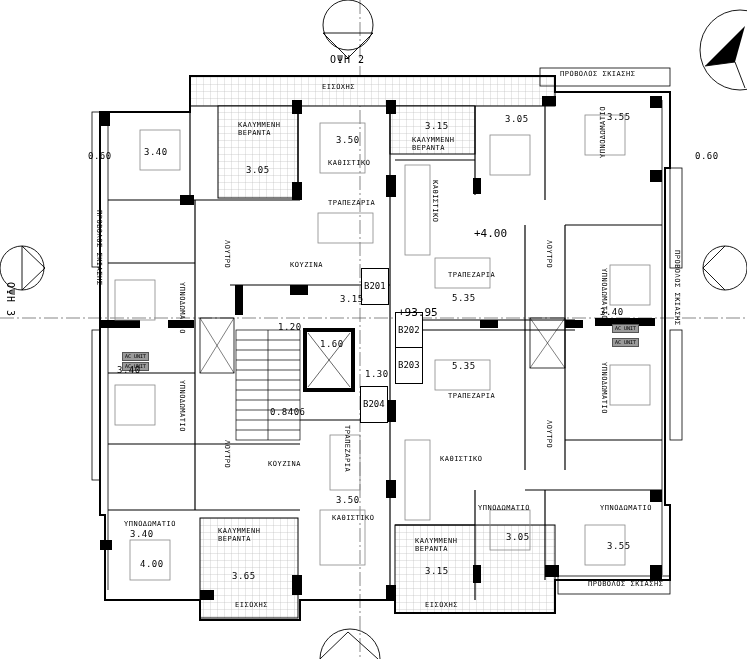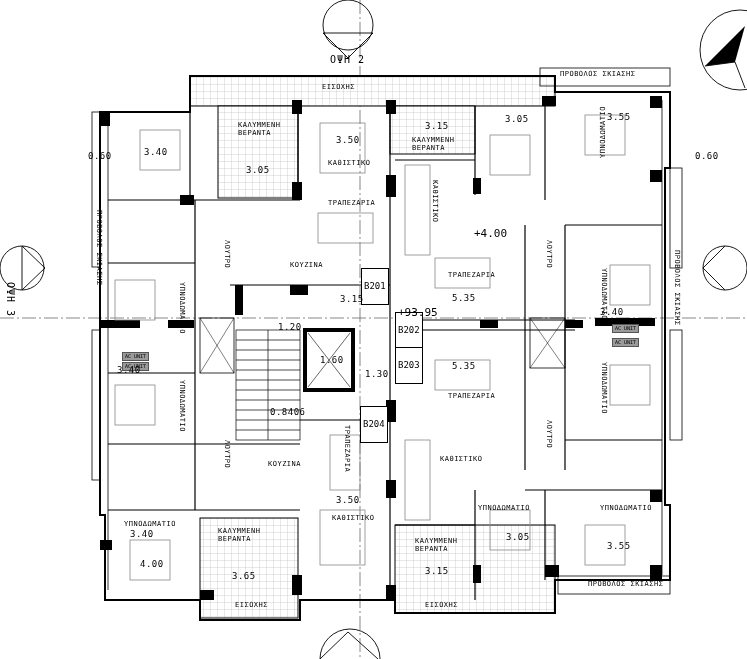--- a/index.html
+++ b/index.html
@@ -216,41 +216,41 @@
 <div class="lbl" style="left:588px;top:581px;">ΠΡΟΒΟΛΟΣ ΣΚΙΑΣΗΣ</div>
 <div class="lbl v90" style="left:102px;top:210px;">ΠΡΟΒΟΛΟΣ ΣΚΙΑΣΗΣ</div>
 <div class="lbl v90" style="left:680px;top:250px;">ΠΡΟΒΟΛΟΣ ΣΚΙΑΣΗΣ</div>
 <div class="lbl" style="left:322px;top:84px;">ΕΙΣΟΧΗΣ</div>
 <div class="lbl" style="left:235px;top:602px;">ΕΙΣΟΧΗΣ</div>
 <div class="lbl" style="left:425px;top:602px;">ΕΙΣΟΧΗΣ</div>
 
 <div class="tag" style="left:361px;top:268px;">B201</div>
 <div class="tag" style="left:395px;top:312px;">B202</div>
 <div class="tag" style="left:395px;top:347px;">B203</div>
-<div class="tag" style="left:360px;top:406px;">B204</div>
+<div class="tag" style="left:360px;top:386px;">B204</div>
 
 <div class="elev" style="left:474px;top:227px;">+4.00</div>
 <div class="elev" style="left:366px;top:306px;margin-left:32px;">+93.95</div>
 
 <div class="acu" style="left:122px;top:352px;">AC UNIT</div>
 <div class="acu" style="left:122px;top:362px;">AC UNIT</div>
 <div class="acu" style="left:612px;top:324px;">AC UNIT</div>
 <div class="acu" style="left:612px;top:338px;">AC UNIT</div>
 
 <div class="lbl dim" style="left:144px;top:148px;">3.40</div>
 <div class="lbl dim" style="left:246px;top:166px;">3.05</div>
 <div class="lbl dim" style="left:336px;top:136px;">3.50</div>
 <div class="lbl dim" style="left:425px;top:122px;">3.15</div>
 <div class="lbl dim" style="left:505px;top:115px;">3.05</div>
 <div class="lbl dim" style="left:607px;top:113px;">3.55</div>
 <div class="lbl dim" style="left:695px;top:152px;">0.60</div>
 <div class="lbl dim" style="left:88px;top:152px;">0.60</div>
 <div class="lbl dim" style="left:340px;top:295px;">3.15</div>
 <div class="lbl dim" style="left:278px;top:323px;">1.20</div>
-<div class="lbl dim" style="left:320px;top:340px;margin-top:16px;">1.60</div>
+<div class="lbl dim" style="left:320px;top:340px;">1.60</div>
 <div class="lbl dim" style="left:365px;top:370px;">1.30</div>
 <div class="lbl dim" style="left:270px;top:408px;">0.8406</div>
 <div class="lbl dim" style="left:452px;top:294px;">5.35</div>
 <div class="lbl dim" style="left:452px;top:362px;">5.35</div>
 <div class="lbl dim" style="left:117px;top:366px;">3.40</div>
 <div class="lbl dim" style="left:600px;top:308px;">3.40</div>
 <div class="lbl dim" style="left:140px;top:560px;">4.00</div>
 <div class="lbl dim" style="left:232px;top:572px;">3.65</div>
 <div class="lbl dim" style="left:336px;top:496px;">3.50</div>
 <div class="lbl dim" style="left:425px;top:567px;">3.15</div>

